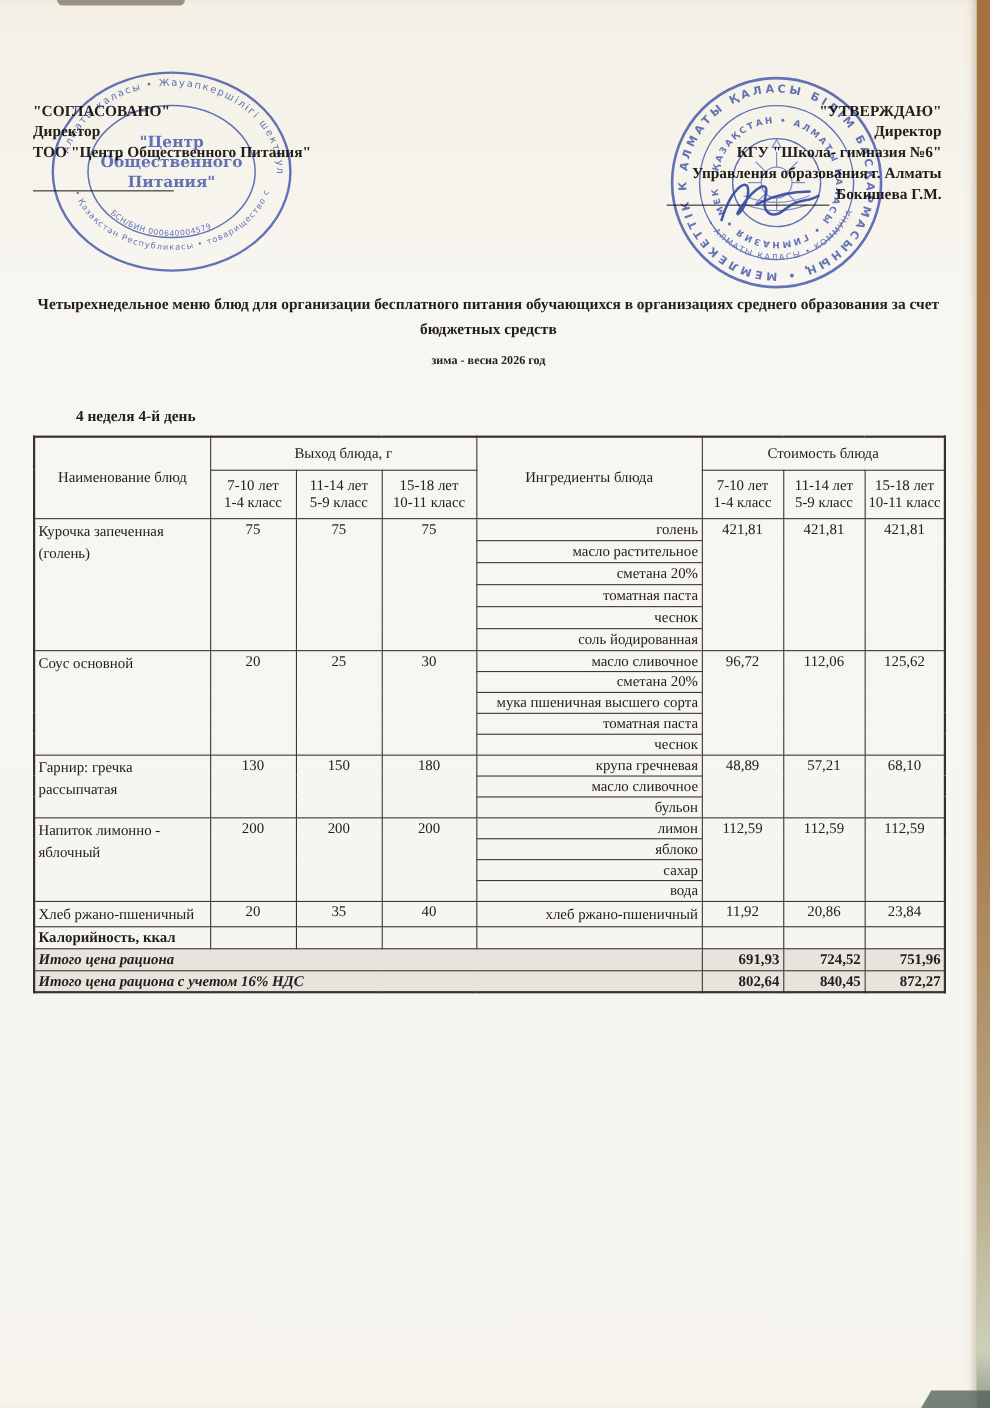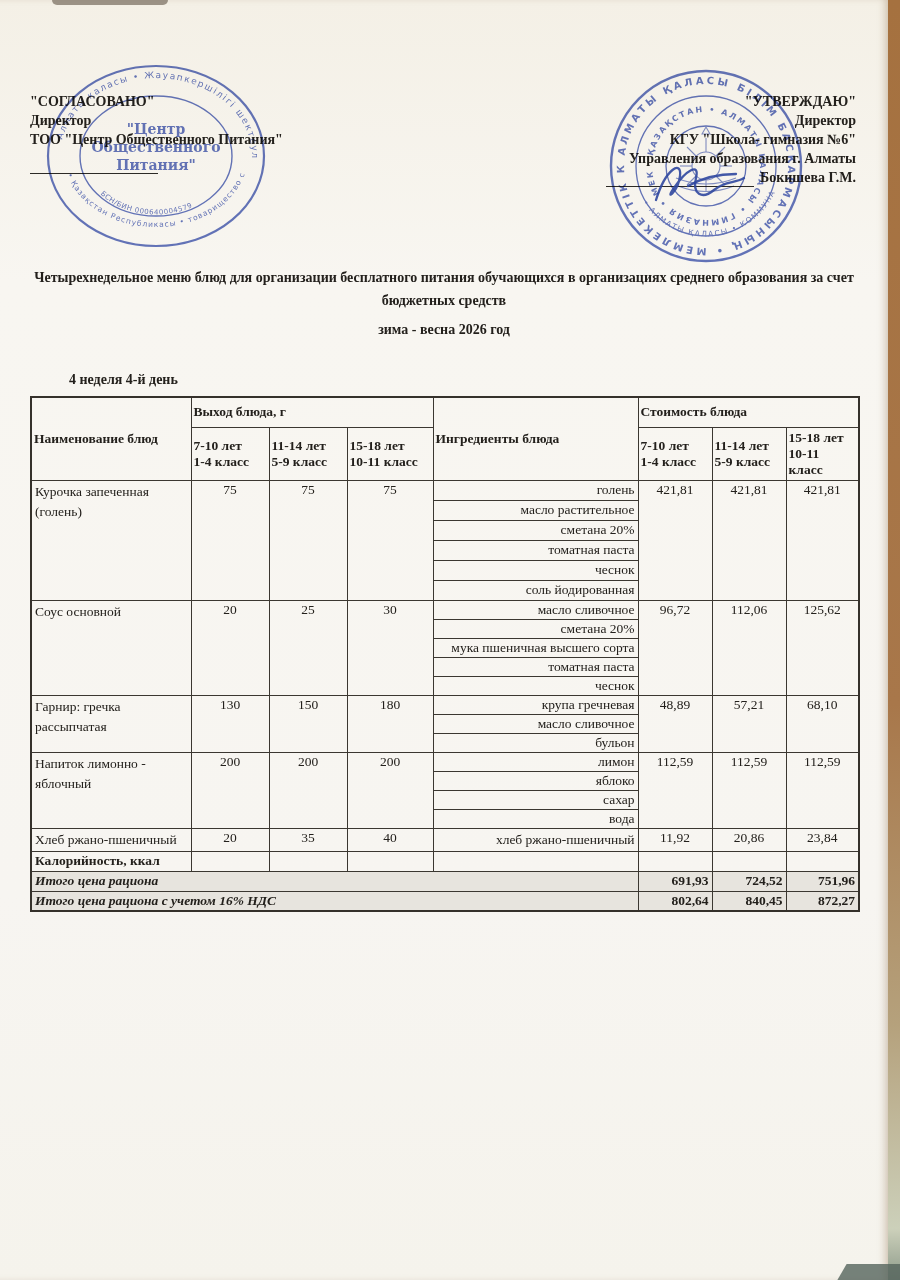--- a/index.html
+++ b/index.html
@@ -19,30 +19,30 @@
 
   .approval{position:absolute;font-weight:bold;font-size:14px;line-height:19px;}
   .approval.left{left:30px;top:92px;text-align:left;}
   .approval.right{right:32px;top:92px;text-align:right;}
   .approval .row{white-space:nowrap;}
   .sig-line{display:inline-block;border-bottom:1.6px solid #2c2a26;height:14px;vertical-align:bottom;}
   .approval.left .sig-line{width:128px;margin:10px 0 2px;}
   .approval.right .sig-line{width:148px;margin-right:6px;}
 
   .doc-title{position:absolute;left:34px;top:266px;width:820px;text-align:center;font-weight:bold;font-size:14px;line-height:23px;}
-  .doc-season{position:absolute;left:34px;top:322px;width:820px;text-align:center;font-weight:bold;font-size:14px;}
+  .doc-season{position:absolute;left:34px;top:322px;width:820px;text-align:center;font-weight:bold;font-size:11px;}
   .week-label{position:absolute;left:32px;top:372px;font-weight:bold;font-size:14px;margin-left:37px;}
 
   table.menu{position:absolute;left:30px;top:396px;width:828px;border-collapse:collapse;table-layout:fixed;}
   table.menu th, table.menu td{
     border:1px solid #3b3731;font-size:13.5px;color:#23201c;
     padding:1px 3px;overflow:hidden;
   }
   table.menu{border:2px solid #35312b;}
-  table.menu th{font-weight:bold;text-align:left;vertical-align:middle;padding:2px;}
+  table.menu th{font-weight:normal;text-align:center;vertical-align:middle;padding:2px;}
   tr.hdr1{height:30px;} tr.hdr2{height:44px;}
   td.dish-cell{vertical-align:top;text-align:left;font-size:13px;line-height:1.5;padding:2px 4px;}
   td.num-cell{vertical-align:top;text-align:center;padding-top:2px;margin-left:40px;}
   td.ing-cell{vertical-align:middle;text-align:right;padding-left:6px;font-size:13.5px;}
   td.cal-cell{font-weight:bold;text-align:left;padding-left:4px;}
   tr.total-row td{background:#e7e4de;}
   td.total-label{font-weight:bold;font-style:italic;text-align:left;padding-left:4px;font-size:13.5px;}
   td.total-val{font-weight:bold;text-align:right;padding-right:6px;}
 
   .stamp{position:absolute;mix-blend-mode:multiply;opacity:.85;}

